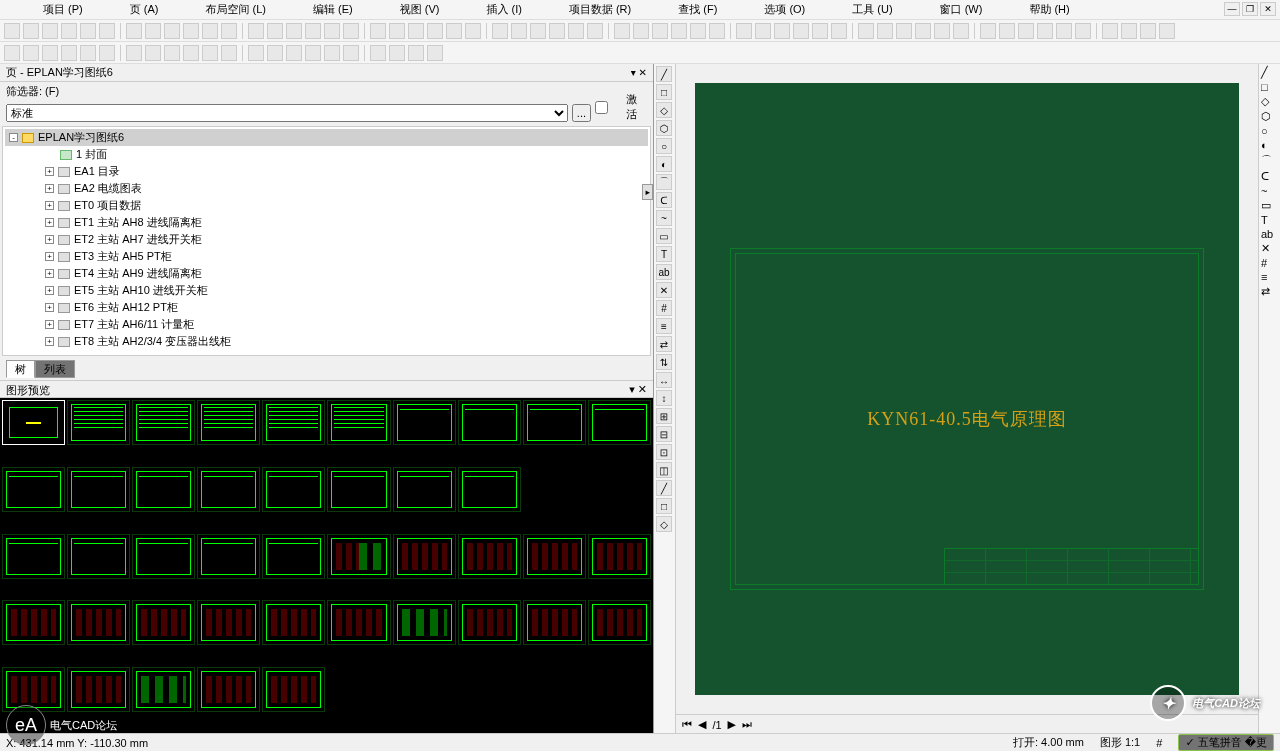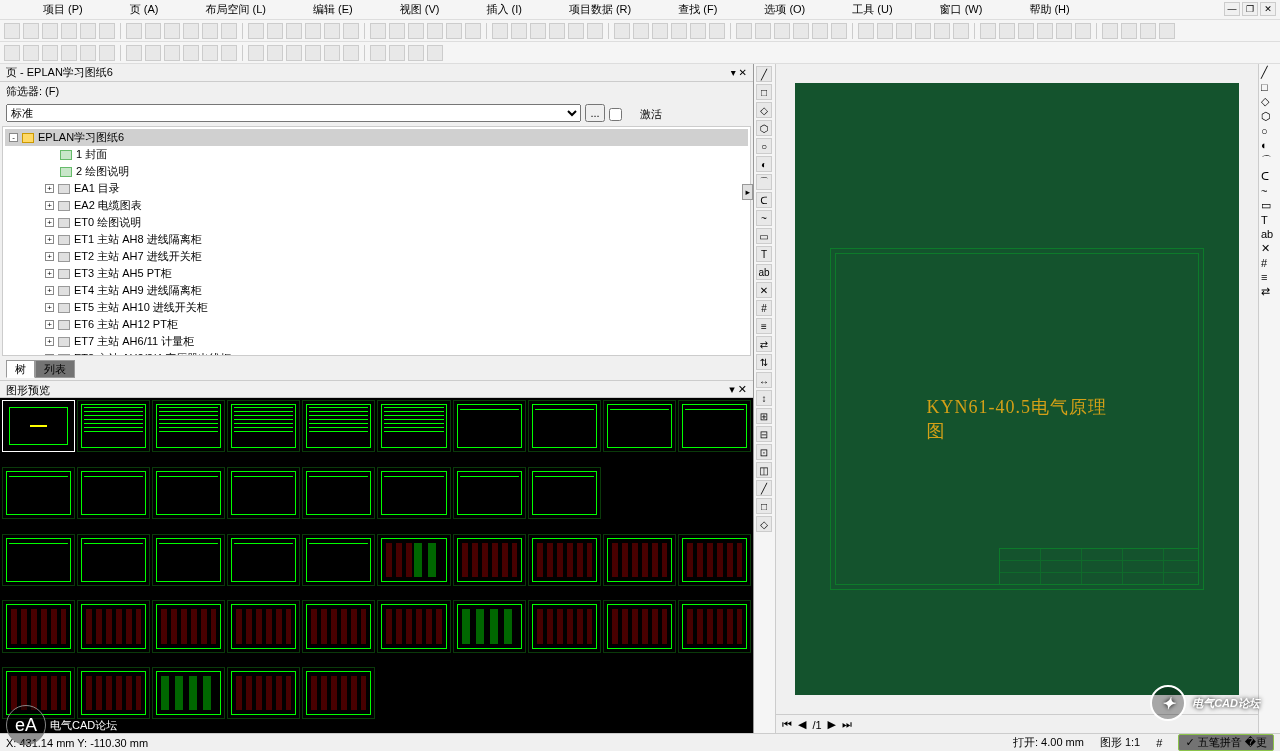--- a/index.html
+++ b/index.html
@@ -5,21 +5,21 @@
 * { margin: 0; padding: 0; box-sizing: border-box; font-family: "Microsoft YaHei", Arial, sans-serif; font-size: 11px; }
 body { background: #f0f0f0; width: 1280px; height: 751px; overflow: hidden; position: relative; }
 .menubar { background: #f5f5f5; padding: 2px 4px; display: flex; gap: 4px; border-bottom: 1px solid #ddd; height: 20px; align-items: center; }
 .menubar span { padding: 2px 4px; cursor: pointer; margin-left: 35px; }
 .window-controls { position: absolute; top: 2px; right: 4px; display: flex; gap: 2px; }
 .window-controls span { width: 16px; height: 14px; border: 1px solid #ccc; background: #f0f0f0; display: flex; align-items: center; justify-content: center; font-size: 9px; cursor: pointer; }
 .toolbar { background: #f5f5f5; padding: 2px 4px; display: flex; gap: 3px; border-bottom: 1px solid #ddd; height: 22px; align-items: center; }
 .toolbar-icon { width: 16px; height: 16px; background: #e8e8e8; border: 1px solid #ccc; cursor: pointer; display: inline-flex; align-items: center; justify-content: center; font-size: 9px; }
 .toolbar-sep { width: 1px; height: 16px; background: #ccc; margin: 0 2px; }
 .main-area { display: flex; height: 670px; }
-.left-panel { width: 754px; display: flex; flex-direction: column; border-right: 1px solid #999; }
+.left-panel { width: 654px; display: flex; flex-direction: column; border-right: 1px solid #999; }
 .panel-title { background: #f0f0f0; padding: 2px 6px; border-bottom: 1px solid #ccc; display: flex; justify-content: space-between; align-items: center; height: 18px; }
 .panel-title .close { cursor: pointer; font-size: 10px; }
 .filter-row { padding: 2px 6px; height: 18px; }
 .filter-combo { display: flex; gap: 4px; padding: 2px 6px; align-items: flex-end; height: 24px; }
 .filter-combo select { width: 575px; height: 18px; font-size: 11px; }
 .filter-combo button { width: 20px; height: 18px; }
 .filter-combo label { display: flex; align-items: center; gap: 18px; font-size: 11px; }
 .side-handle { position: absolute; right: 0; top: 120px; background: #e0e0e0; border: 1px solid #999; padding: 2px; cursor: pointer; font-size: 9px; }
 .tree-panel { background: #fff; flex: 0 0 230px; overflow-y: auto; border: 1px solid #ccc; margin: 2px; padding: 2px; }
 .tree-root { background: #d0d0d0; padding: 1px 4px; display: flex; align-items: center; gap: 4px; }
@@ -210,38 +210,33 @@
         <span class="tree-icon"></span>
         <span>EPLAN学习图纸6</span>
       </div>
       <div id="tree-items">
           <div class="tree-item child">
             <span style="width:11px;display:inline-block"></span>
             <span class="tree-icon page"></span>
             <span>1 封面</span>
           </div>
           <div class="tree-item child">
-            <span style="width:11px;display:inline-block"></span>
-            <span class="tree-icon page"></span>
-            <span>2 绘图说明</span>
-          </div>
-          <div class="tree-item child">
             <span class="tree-expander">+</span>
             <span class="tree-icon doc"></span>
             <span>EA1 目录</span>
           </div>
           <div class="tree-item child">
             <span class="tree-expander">+</span>
             <span class="tree-icon doc"></span>
             <span>EA2 电缆图表</span>
           </div>
           <div class="tree-item child">
             <span class="tree-expander">+</span>
             <span class="tree-icon doc"></span>
-            <span>ET0 绘图说明</span>
+            <span>ET0 项目数据</span>
           </div>
           <div class="tree-item child">
             <span class="tree-expander">+</span>
             <span class="tree-icon doc"></span>
             <span>ET1 主站 AH8 进线隔离柜</span>
           </div>
           <div class="tree-item child">
             <span class="tree-expander">+</span>
             <span class="tree-icon doc"></span>
             <span>ET2 主站 AH7 进线开关柜</span>

